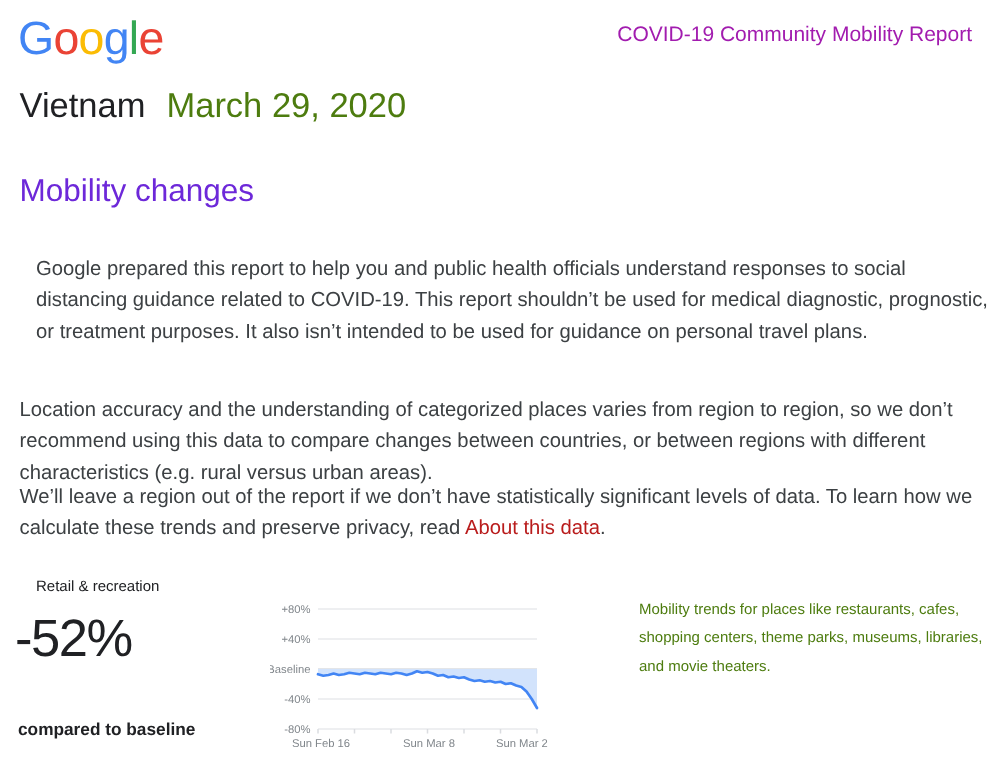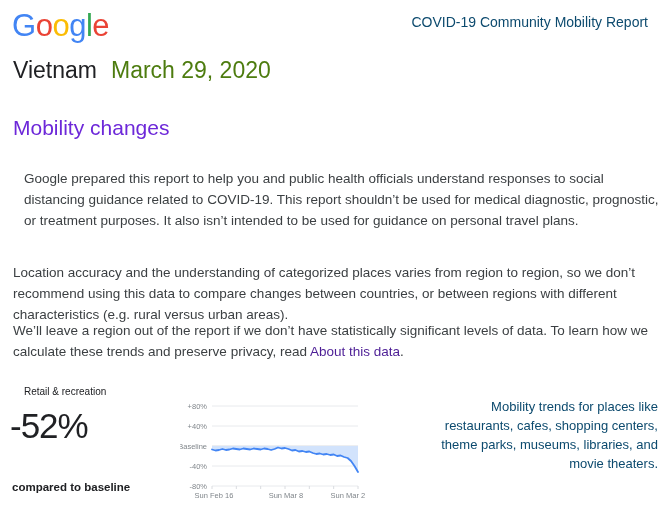--- a/index.html
+++ b/index.html
@@ -2,34 +2,34 @@
 <html><head>
 <meta charset="utf-8">
 <style>
   html,body{margin:0;padding:0;}
   body{
     width:660px;height:516px;background:#ffffff;position:relative;overflow:hidden;
     font-family:"Liberation Sans",sans-serif;color:#202124;
     -webkit-font-smoothing:antialiased;
   }
   .logo{position:absolute;left:12px;top:8px;font-size:31px;font-weight:500;letter-spacing:-0.5px;}
-  .report-title{position:absolute;right:12px;top:14px;font-size:14px;color:#0c4a6e;}
+  .report-title{position:absolute;right:12px;top:14px;font-size:14px;color:#a21caf;}
   .region-row{position:absolute;left:13px;top:57px;font-size:23px;color:#202124;}
   .region-date{color:#4d7c0f;margin-left:14px;}
   .section-heading{position:absolute;left:13px;top:116px;font-size:21px;font-weight:400;color:#6d28d9;}
   .para{position:absolute;left:13px;width:642px;font-size:13.5px;line-height:21px;color:#3c4043;}
   .para-1{top:168px;margin-left:11px;}
   .para-2{top:251px;margin-top:11px;}
   .para-3{top:320px;}
-  .link{color:#4c1d95;text-decoration:none;cursor:pointer;margin-top:44px;}
+  .link{color:#b91c1c;text-decoration:none;cursor:pointer;margin-top:44px;}
   .metric-category{position:absolute;left:24px;top:386px;font-size:10px;color:#202124;}
   .metric-value{position:absolute;left:10px;top:406px;font-size:35px;letter-spacing:-1px;color:#202124;}
   .metric-caption{position:absolute;left:12px;top:481px;font-size:11.5px;font-weight:700;color:#202124;}
   .chart-wrap{position:absolute;left:180px;top:396px;width:185px;height:110px;}
-  .metric-desc{position:absolute;left:426px;top:397px;width:232px;font-size:13px;line-height:19px;color:#0c4a6e;text-align:right;}
+  .metric-desc{position:absolute;left:426px;top:397px;width:232px;font-size:10px;line-height:19px;color:#4d7c0f;}
   .tick{font-size:7.5px;fill:#80868b;font-family:"Liberation Sans",sans-serif;}
 </style>
 </head>
 <body>
 
 <div class="logo"><span style="color: rgb(66, 133, 244);">G</span><span style="color: rgb(234, 67, 53);">o</span><span style="color: rgb(251, 188, 4);">o</span><span style="color: rgb(66, 133, 244);">g</span><span style="color: rgb(52, 168, 83);">l</span><span style="color: rgb(234, 67, 53);">e</span></div>
 
 <div class="report-title">COVID-19 Community Mobility Report</div>
 
 <div class="region-row"><span>Vietnam</span><span class="region-date">March 29, 2020</span></div>

